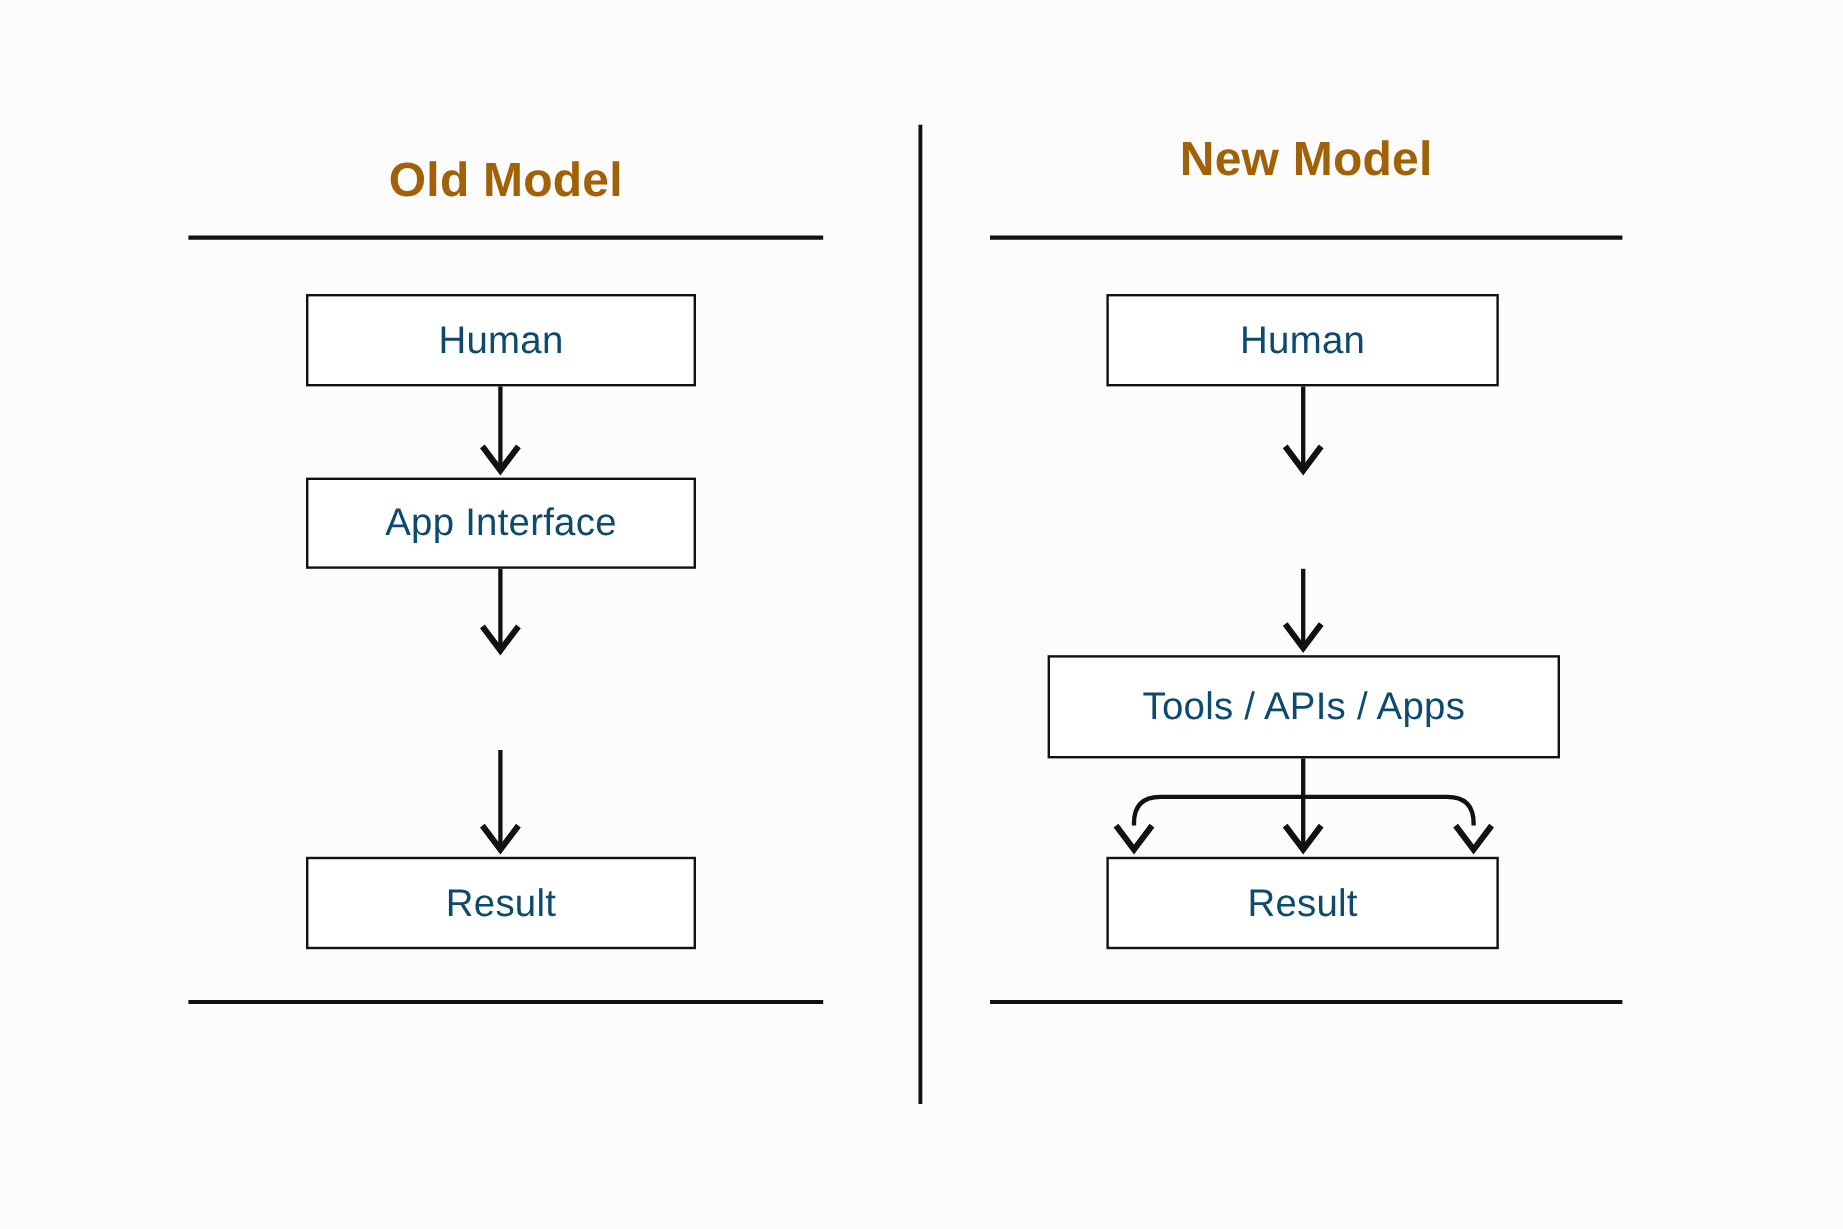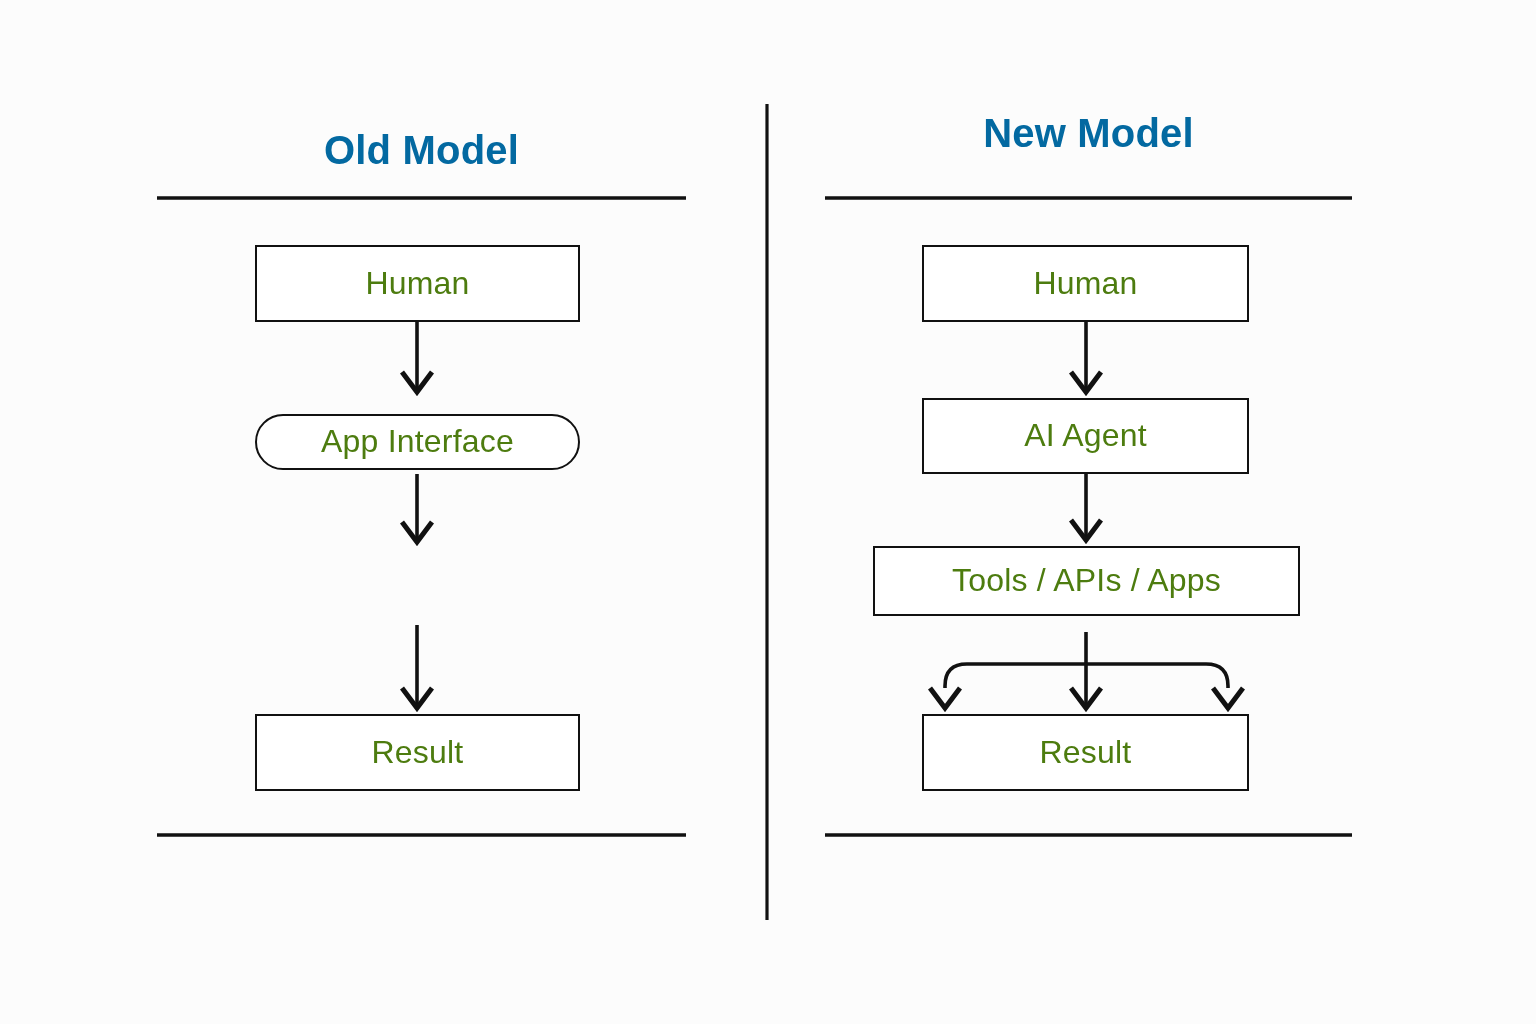--- a/index.html
+++ b/index.html
@@ -28,37 +28,37 @@
     top: 0;
     width: 1536px;
     height: 1024px;
     pointer-events: none;
   }
   .col-title {
     position: absolute;
     text-align: center;
     font-size: 40px;
     font-weight: bold;
-    color: #0369a1;
+    color: #a16207;
     letter-spacing: 0.2px;
     line-height: 48px;
     white-space: nowrap;
   }
   #title-old  { left: 157px; top: 126px; width: 529px; }
   #title-new  { left: 825px; top: 109px; width: 527px; }
 
   .node-box {
     position: absolute;
     box-sizing: border-box;
     border: 2.6px solid #111111;
     background: #ffffff;
     display: flex;
     align-items: center;
     justify-content: center;
-    color: #4d7c0f;
+    color: #0c4a6e;
     font-size: 32px;
     font-weight: 400;
     line-height: 1;
     white-space: nowrap;
     letter-spacing: 0.2px;
   }
   .node-label {
     display: block;
     transform: translateY(-1px);
   }
@@ -68,34 +68,31 @@
 
 <div id="canvas">
 
   <div class="col-title" id="title-old">Old Model</div>
 
   <div class="col-title" id="title-new">New Model</div>
 
   <div class="node-box" id="old-node-0" style="left: 255px; top: 245px; width: 325px; height: 77px;">
     <span class="node-label">Human</span>
   </div>
-  <div class="node-box" id="old-node-1" style="left: 255px; top: 414px; width: 325px; height: 56px; border-radius: 29px;">
+  <div class="node-box" id="old-node-1" style="left: 255px; top: 398px; width: 325px; height: 76px;">
     <span class="node-label">App Interface</span>
   </div>
   <div class="node-box" id="old-node-3" style="left: 255px; top: 714px; width: 325px; height: 77px;">
     <span class="node-label">Result</span>
   </div>
 
   <div class="node-box" id="new-node-0" style="left: 922px; top: 245px; width: 327px; height: 77px;">
     <span class="node-label">Human</span>
   </div>
-  <div class="node-box" id="new-node-1" style="left: 922px; top: 398px; width: 327px; height: 76px;">
-    <span class="node-label">AI Agent</span>
-  </div>
-  <div class="node-box" id="new-node-2" style="left: 873px; top: 546px; width: 427px; height: 70px;">
+  <div class="node-box" id="new-node-2" style="left: 873px; top: 546px; width: 427px; height: 86px;">
     <span class="node-label">Tools / APIs / Apps</span>
   </div>
   <div class="node-box" id="new-node-3" style="left: 922px; top: 714px; width: 327px; height: 77px;">
     <span class="node-label">Result</span>
   </div>
 
   <svg class="diagram-svg" id="lines" viewBox="0 0 1536 1024" xmlns="http://www.w3.org/2000/svg">
       <line x1="767" y1="104" x2="767" y2="920" stroke="#111111" stroke-width="3.2" stroke-linecap="butt"></line>
       <line x1="157" y1="198" x2="686" y2="198" stroke="#111111" stroke-width="3.4" stroke-linecap="butt"></line>
       <line x1="157" y1="835" x2="686" y2="835" stroke="#111111" stroke-width="3.4" stroke-linecap="butt"></line>

